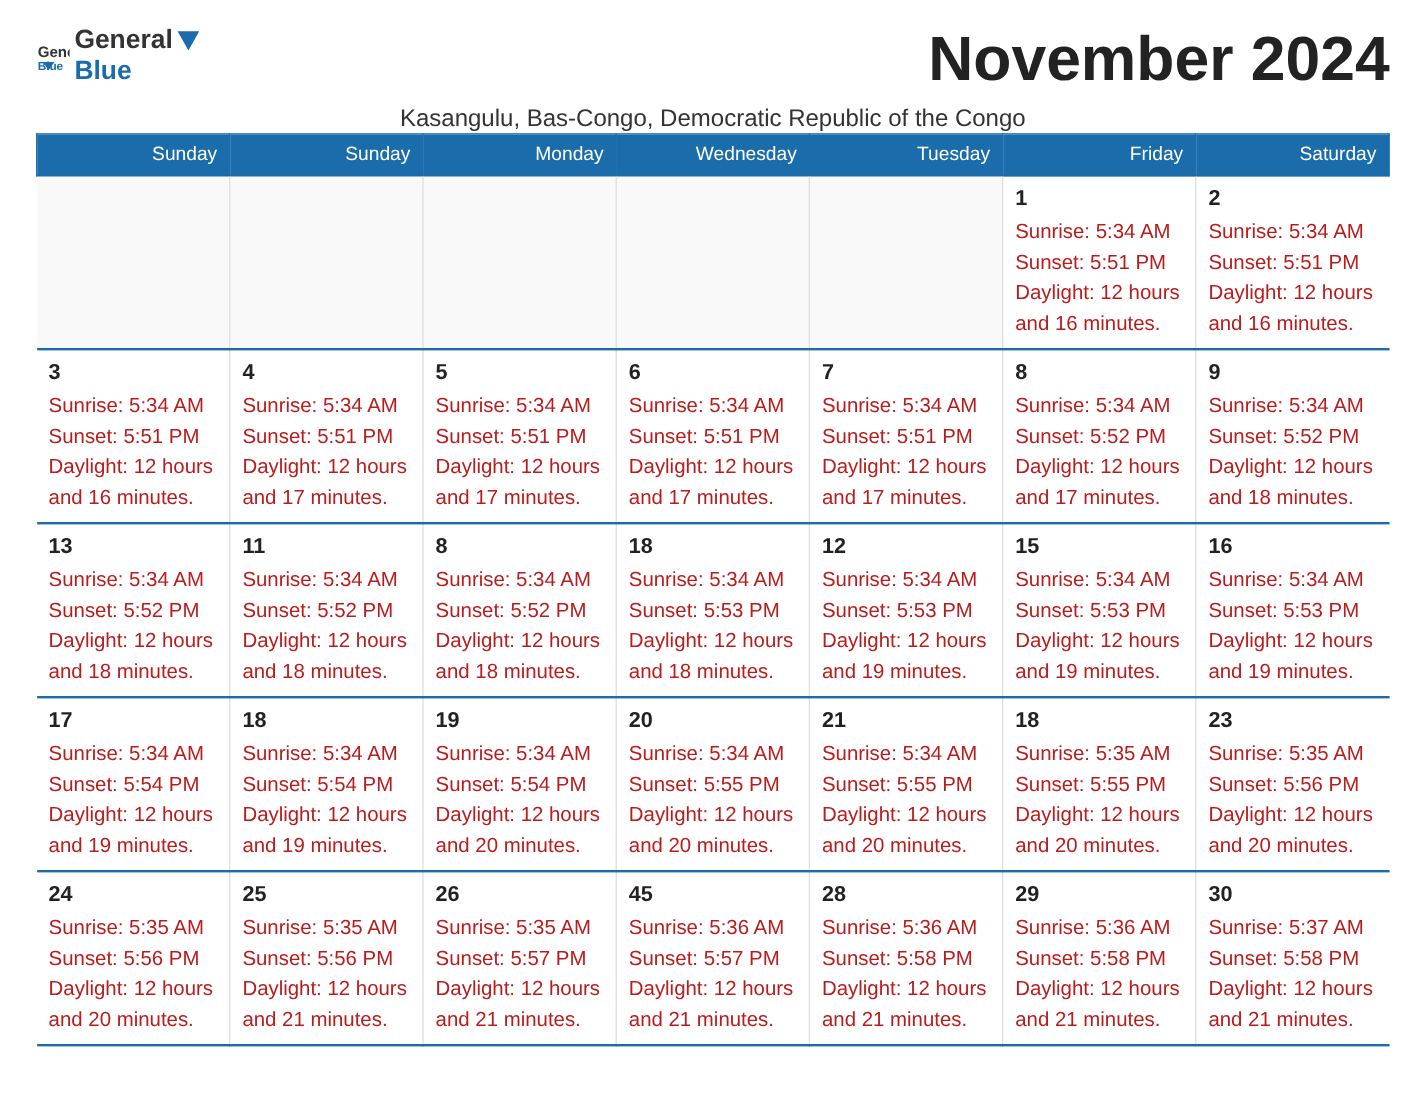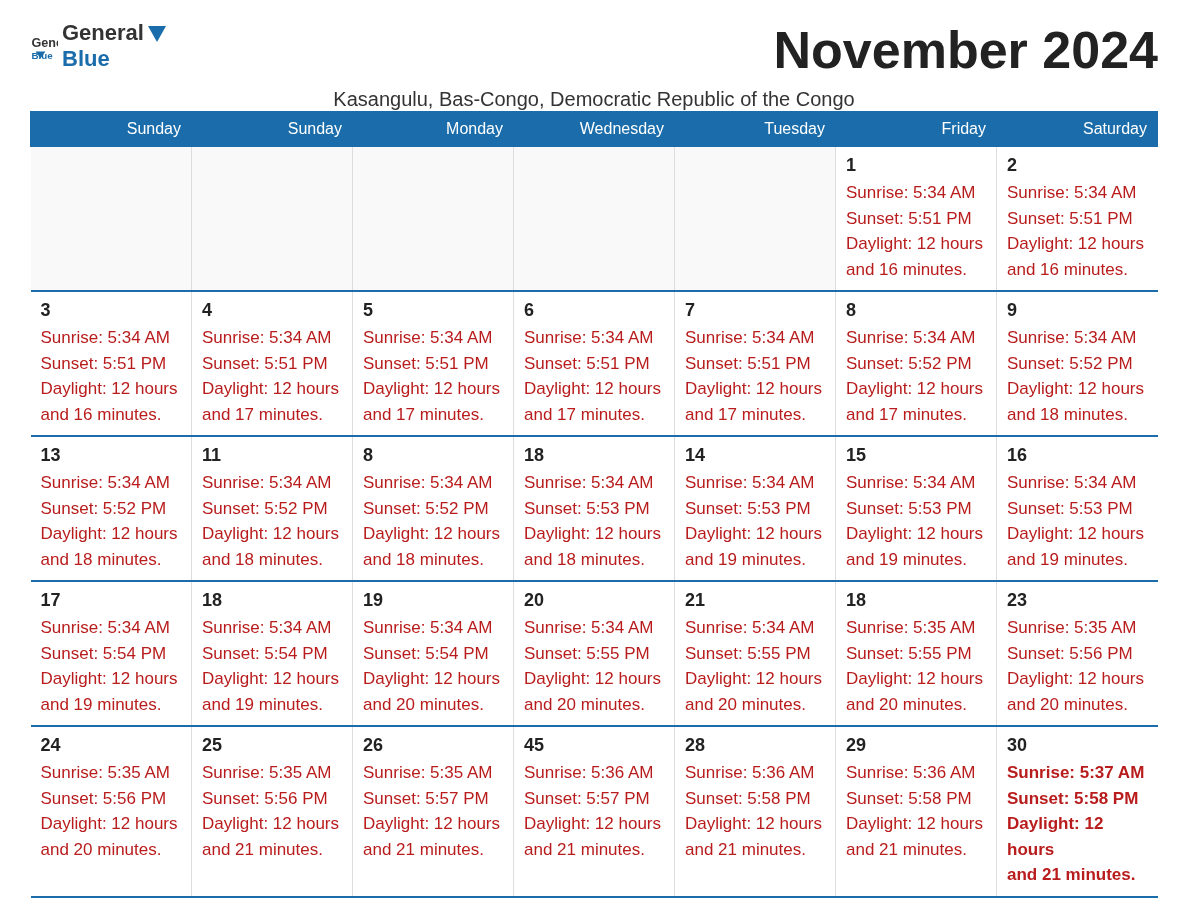--- a/index.html
+++ b/index.html
@@ -228,21 +228,21 @@
 and 18 minutes.</div>
         </td>
         <td>
           <span class="day-num">18</span>
           <div class="day-info" style="white-space: pre-line;">Sunrise: 5:34 AM
 Sunset: 5:53 PM
 Daylight: 12 hours
 and 18 minutes.</div>
         </td>
         <td>
-          <span class="day-num">14</span>
+          <span class="day-num">12</span>
           <div class="day-info" style="white-space: pre-line;">Sunrise: 5:34 AM
 Sunset: 5:53 PM
 Daylight: 12 hours
 and 19 minutes.</div>
         </td>
         <td>
           <span class="day-num">15</span>
           <div class="day-info" style="white-space: pre-line;">Sunrise: 5:34 AM
 Sunset: 5:53 PM
 Daylight: 12 hours
@@ -345,20 +345,20 @@
         </td>
         <td>
           <span class="day-num">29</span>
           <div class="day-info" style="white-space: pre-line;">Sunrise: 5:36 AM
 Sunset: 5:58 PM
 Daylight: 12 hours
 and 21 minutes.</div>
         </td>
         <td>
           <span class="day-num">30</span>
-          <div class="day-info" style="white-space: pre-line; font-weight: bold;">Sunrise: 5:37 AM
+          <div class="day-info" style="white-space: pre-line;">Sunrise: 5:37 AM
 Sunset: 5:58 PM
 Daylight: 12 hours
 and 21 minutes.</div>
         </td>
       </tr>
     </tbody>
 </table>
 
 </body></html>

